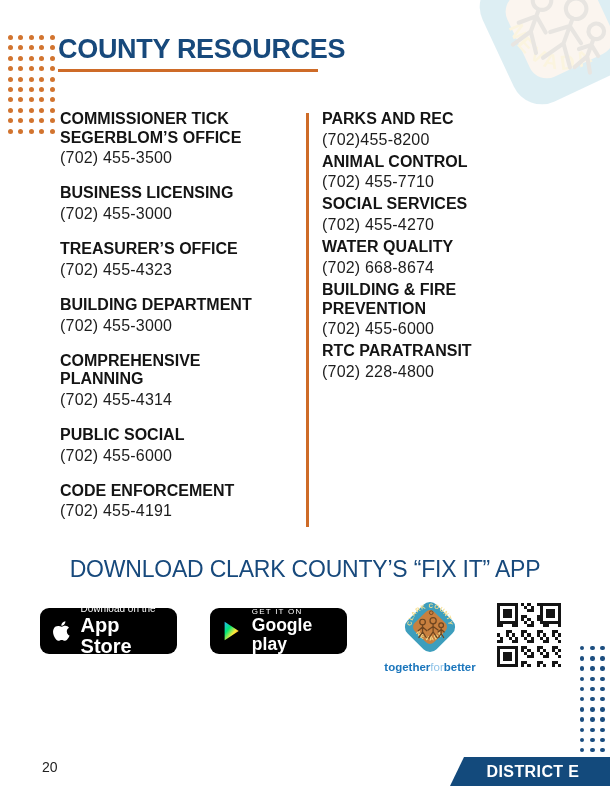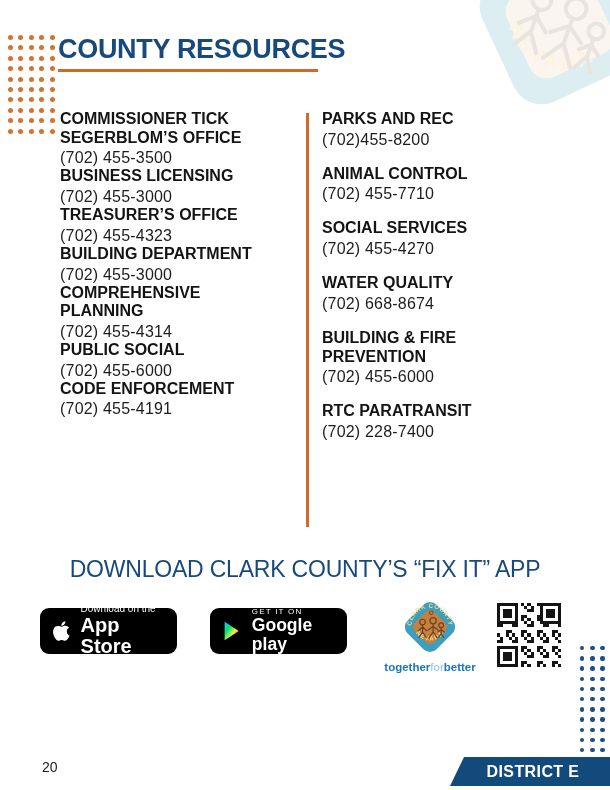--- a/index.html
+++ b/index.html
@@ -17,22 +17,22 @@
   
   .watermark{position:absolute;top:-78px;right:-52px;width:205px;height:205px;
     transform:rotate(20deg);opacity:.17;pointer-events:none;}
 
   
   .page-title{position:absolute;left:58px;top:34px;font-size:27px;font-weight:800;
     color:#17497c;letter-spacing:-.3px;white-space:nowrap;}
   .title-underline{position:absolute;left:58px;top:69px;width:260px;height:3px;background:#ce6b28;}
 
   
-  .col-left{position:absolute;left:60px;top:110px;width:240px;display:flex;flex-direction:column;gap:0;}
-  .col-right{position:absolute;left:322px;top:110px;width:230px;display:flex;flex-direction:column;gap:16px;}
+  .col-left{position:absolute;left:60px;top:110px;width:240px;display:flex;flex-direction:column;gap:17px;}
+  .col-right{position:absolute;left:322px;top:110px;width:230px;display:flex;flex-direction:column;gap:4px;}
   .divider{position:absolute;left:306px;top:113px;width:3px;height:414px;background:#ce6b28;}
   .res-name{font-size:16px;font-weight:800;color:#141414;line-height:1.17;max-width:215px;}
   .col-right .res-name{max-width:190px;}
   .res-phone{font-size:16px;color:#1d1d1d;margin-top:2px;letter-spacing:.2px;}
 
   
   .dl-heading{position:absolute;left:0;top:556px;width:610px;text-align:center;
     font-size:23px;font-weight:400;color:#17497c;letter-spacing:-.2px;}
   .badge{position:absolute;height:46px;background:#000;border-radius:9px;color:#fff;
     display:flex;align-items:center;padding:16px 11px;gap:9px;box-sizing:border-box;cursor:pointer;}
@@ -195,21 +195,21 @@
     <div class="res-item">
       <div class="res-name">WATER QUALITY</div>
       <div class="res-phone">(702) 668-8674</div>
     </div>
     <div class="res-item">
       <div class="res-name">BUILDING &amp; FIRE PREVENTION</div>
       <div class="res-phone">(702) 455-6000</div>
     </div>
     <div class="res-item">
       <div class="res-name">RTC PARATRANSIT</div>
-      <div class="res-phone">(702) 228-7400</div>
+      <div class="res-phone">(702) 228-4800</div>
     </div>
   </div>
 
   <div class="dl-heading">DOWNLOAD CLARK COUNTY’S “FIX IT” APP</div>
 
   <div class="badge badge-apple">
     <svg viewBox="0 0 170 170" width="23" height="28" fill="#fff">
       <path d="M150.37 130.25c-2.45 5.66-5.35 10.87-8.71 15.66-4.58 6.53-8.33 11.05-11.22 13.56-4.48 4.12-9.28 6.23-14.42 6.35-3.69 0-8.14-1.05-13.32-3.18-5.2-2.12-9.97-3.17-14.34-3.17-4.58 0-9.49 1.05-14.75 3.17-5.26 2.13-9.5 3.24-12.74 3.35-4.93.21-9.84-1.96-14.75-6.52-3.13-2.73-7.05-7.41-11.73-14.04-5.03-7.08-9.17-15.29-12.41-24.65-3.47-10.11-5.21-19.9-5.21-29.38 0-10.86 2.35-20.22 7.04-28.07 3.69-6.3 8.61-11.28 14.76-14.93s12.79-5.51 19.95-5.63c3.91 0 9.05 1.21 15.43 3.59 6.36 2.39 10.45 3.6 12.24 3.6 1.34 0 5.88-1.42 13.57-4.24 7.27-2.62 13.41-3.7 18.44-3.28 13.63 1.1 23.87 6.47 30.68 16.15-12.19 7.39-18.22 17.73-18.1 31 .11 10.34 3.86 18.94 11.23 25.77 3.34 3.17 7.07 5.62 11.22 7.36-.9 2.61-1.85 5.11-2.86 7.51zM119.11 7.24c0 8.1-2.96 15.67-8.86 22.67-7.12 8.32-15.73 13.13-25.07 12.38a25.22 25.22 0 0 1-.19-3.07c0-7.78 3.39-16.1 9.4-22.91 3-3.45 6.82-6.31 11.45-8.6 4.62-2.25 8.99-3.5 13.1-3.74.12 1.08.17 2.17.17 3.27z"></path>
     </svg>
     <div class="badge-text">

